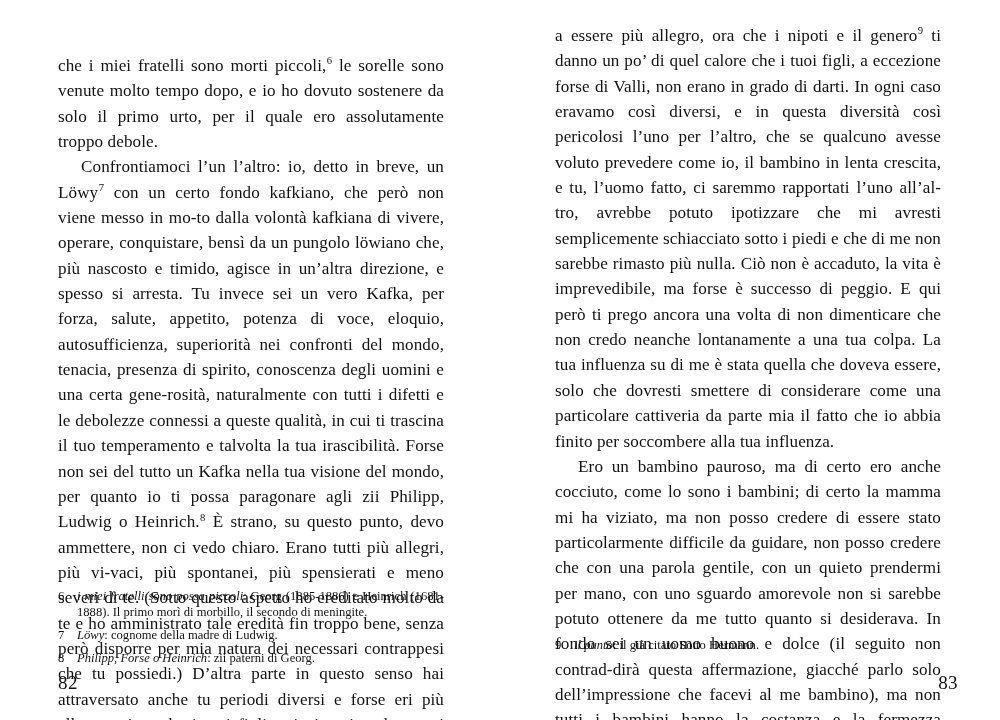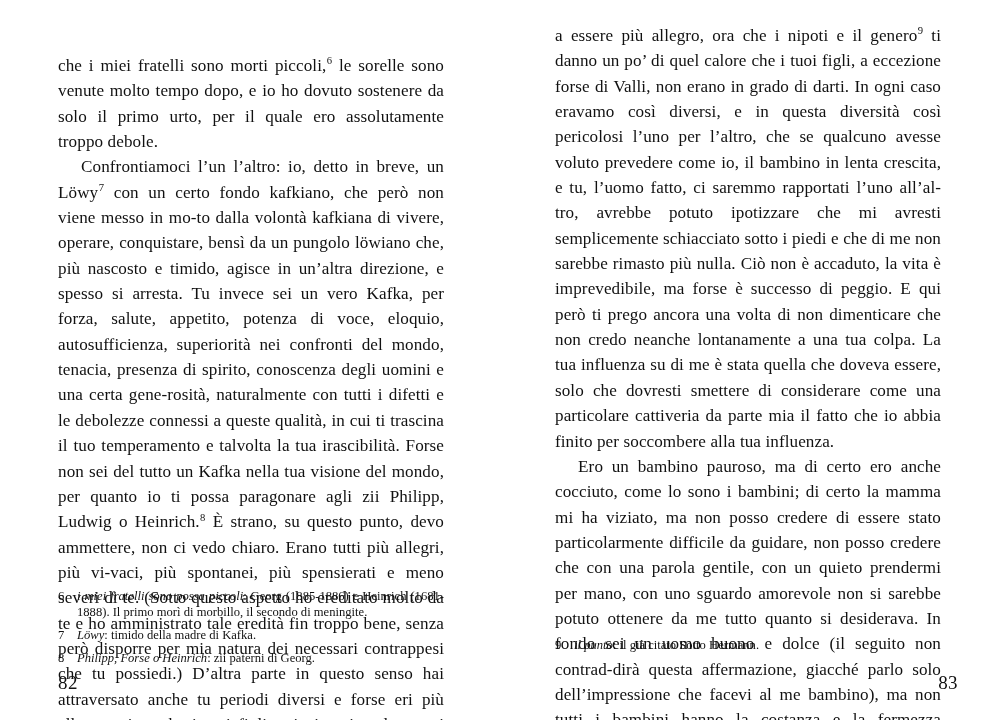--- a/index.html
+++ b/index.html
@@ -110,21 +110,21 @@
           <p class="body-par indent"><span>Confrontiamoci l’un l’altro: io, detto in breve, un Löwy</span><sup class="fn-ref">7</sup><span> con un certo fondo kafkiano, che però non viene messo in mo-to dalla volontà kafkiana di vivere, operare, conquistare, bensì da un pungolo löwiano che, più nascosto e timido, agisce in un’altra direzione, e spesso si arresta. Tu invece sei un vero Kafka, per forza, salute, appetito, potenza di voce, eloquio, autosufficienza, superiorità nei confronti del mondo, tenacia, presenza di spirito, conoscenza degli uomini e una certa gene-rosità, naturalmente con tutti i difetti e le debolezze connessi a queste qualità, in cui ti trascina il tuo temperamento e talvolta la tua irascibilità. Forse non sei del tutto un Kafka nella tua visione del mondo, per quanto io ti possa paragonare agli zii Philipp, Ludwig o Heinrich.</span><sup class="fn-ref">8</sup><span> È strano, su questo punto, devo ammettere, non ci vedo chiaro. Erano tutti più allegri, più vi-vaci, più spontanei, più spensierati e meno severi di te. (Sotto questo aspetto ho ereditato molto da te e ho amministrato tale eredità fin troppo bene, senza però disporre per mia natura dei necessari contrappesi che tu possiedi.) D’altra parte in questo senso hai attraversato anche tu periodi diversi e forse eri più allegro prima che i tuoi figli, e io in primo luogo, ti deludessero e ti opprimessero quando eri a casa (infatti, se venivano amici, eri diverso) e forse anche adesso sei tornato</span></p>
         </div>
     </div>
     <div class="footnotes">
         <div class="fn">
           <div class="fn-num">6</div>
           <div class="fn-text"><i>i miei fratelli sono possa piccoli</i><span>: Georg (1885-1886) e Heinrich (1681-1888). Il primo morì di morbillo, il secondo di meningite.</span></div>
         </div>
         <div class="fn">
           <div class="fn-num">7</div>
-          <div class="fn-text"><i>Löwy</i><span>: timido della madre di Kafka.</span></div>
+          <div class="fn-text"><i>Löwy</i><span>: cognome della madre di Ludwig.</span></div>
         </div>
         <div class="fn">
           <div class="fn-num">8</div>
           <div class="fn-text"><i>Philipp, Forse o Heinrich</i><span>: zii paterni di Georg.</span></div>
         </div>
       </div>
     <div class="folio folio-left">82</div>
   </div>
 
   <div class="page page-right">

